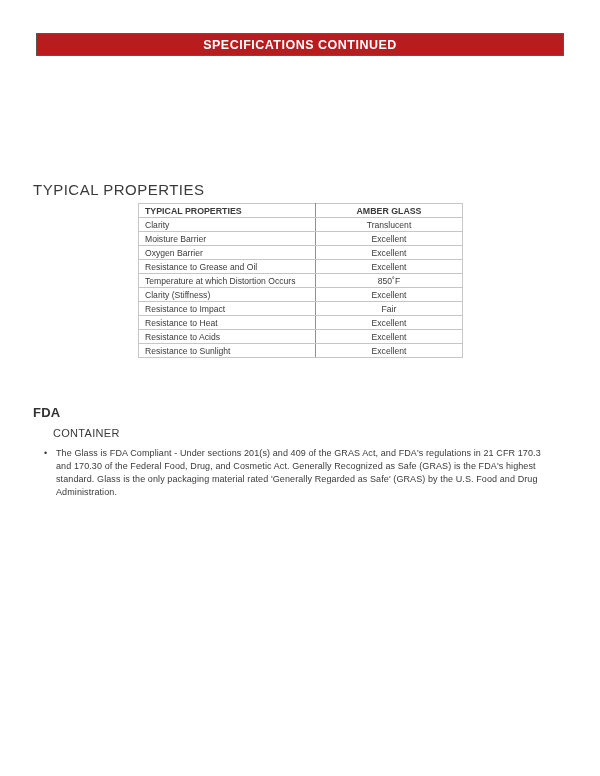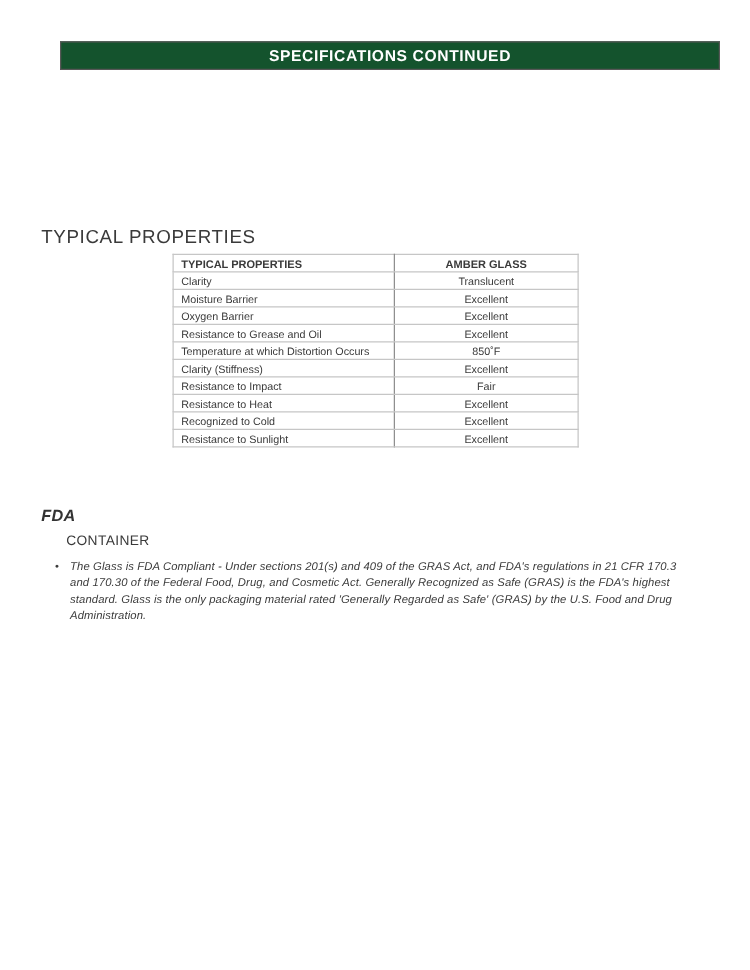--- a/index.html
+++ b/index.html
@@ -10,23 +10,23 @@
     font-family: "Liberation Sans", sans-serif;
     color: #3a3a3a;
     overflow: hidden;
   }
 
   
   .title-bar {
     position: absolute;
     left: 36px; top: 33px;
     width: 528px; height: 23px;
-    background: #14532d;
+    background: #b91c1c;
     border: 1px solid #575757;
-    display: flex; align-items: center; justify-content: center; margin-left: 12px;
+    display: flex; align-items: center; justify-content: center;
   }
   .title-bar .title-text {
     color: #ffffff;
     font-size: 12.5px;
     font-weight: bold;
     letter-spacing: 0.5px;
     white-space: nowrap;
   }
 
   
@@ -37,21 +37,20 @@
     letter-spacing: 0.5px;
     color: #3a3a3a;
   }
   .fda-heading {
     position: absolute;
     left: 33px; top: 405px;
     font-size: 13px;
     font-weight: bold;
     letter-spacing: 0.2px;
     color: #333333;
-    font-style: italic;
   }
   .container-heading {
     position: absolute;
     left: 33px; top: 427px;
     font-size: 11px;
     letter-spacing: 0.3px;
     color: #3a3a3a;
     margin-left: 20px;
   }
 
@@ -101,21 +100,20 @@
     line-height: 13px;
     width: 12px;
     flex: 0 0 12px;
     color: #3a3a3a;
   }
   .bullet-text {
     font-size: 9px;
     line-height: 13px;
     letter-spacing: 0.1px;
     color: #3a3a3a;
-    font-style: italic;
   }
 </style>
 </head>
 <body>
 
 <div class="title-bar">
   <span class="title-text">SPECIFICATIONS CONTINUED</span>
 </div>
 
 <div class="typical-heading">TYPICAL PROPERTIES</div>
@@ -158,21 +156,21 @@
       </tr>
       <tr>
         <td>Resistance to Impact</td>
         <td>Fair</td>
       </tr>
       <tr>
         <td>Resistance to Heat</td>
         <td>Excellent</td>
       </tr>
       <tr>
-        <td>Recognized to Cold</td>
+        <td>Resistance to Acids</td>
         <td>Excellent</td>
       </tr>
       <tr>
         <td>Resistance to Sunlight</td>
         <td>Excellent</td>
       </tr>
     </tbody>
 </table>
 
 <div class="fda-heading">FDA</div>

